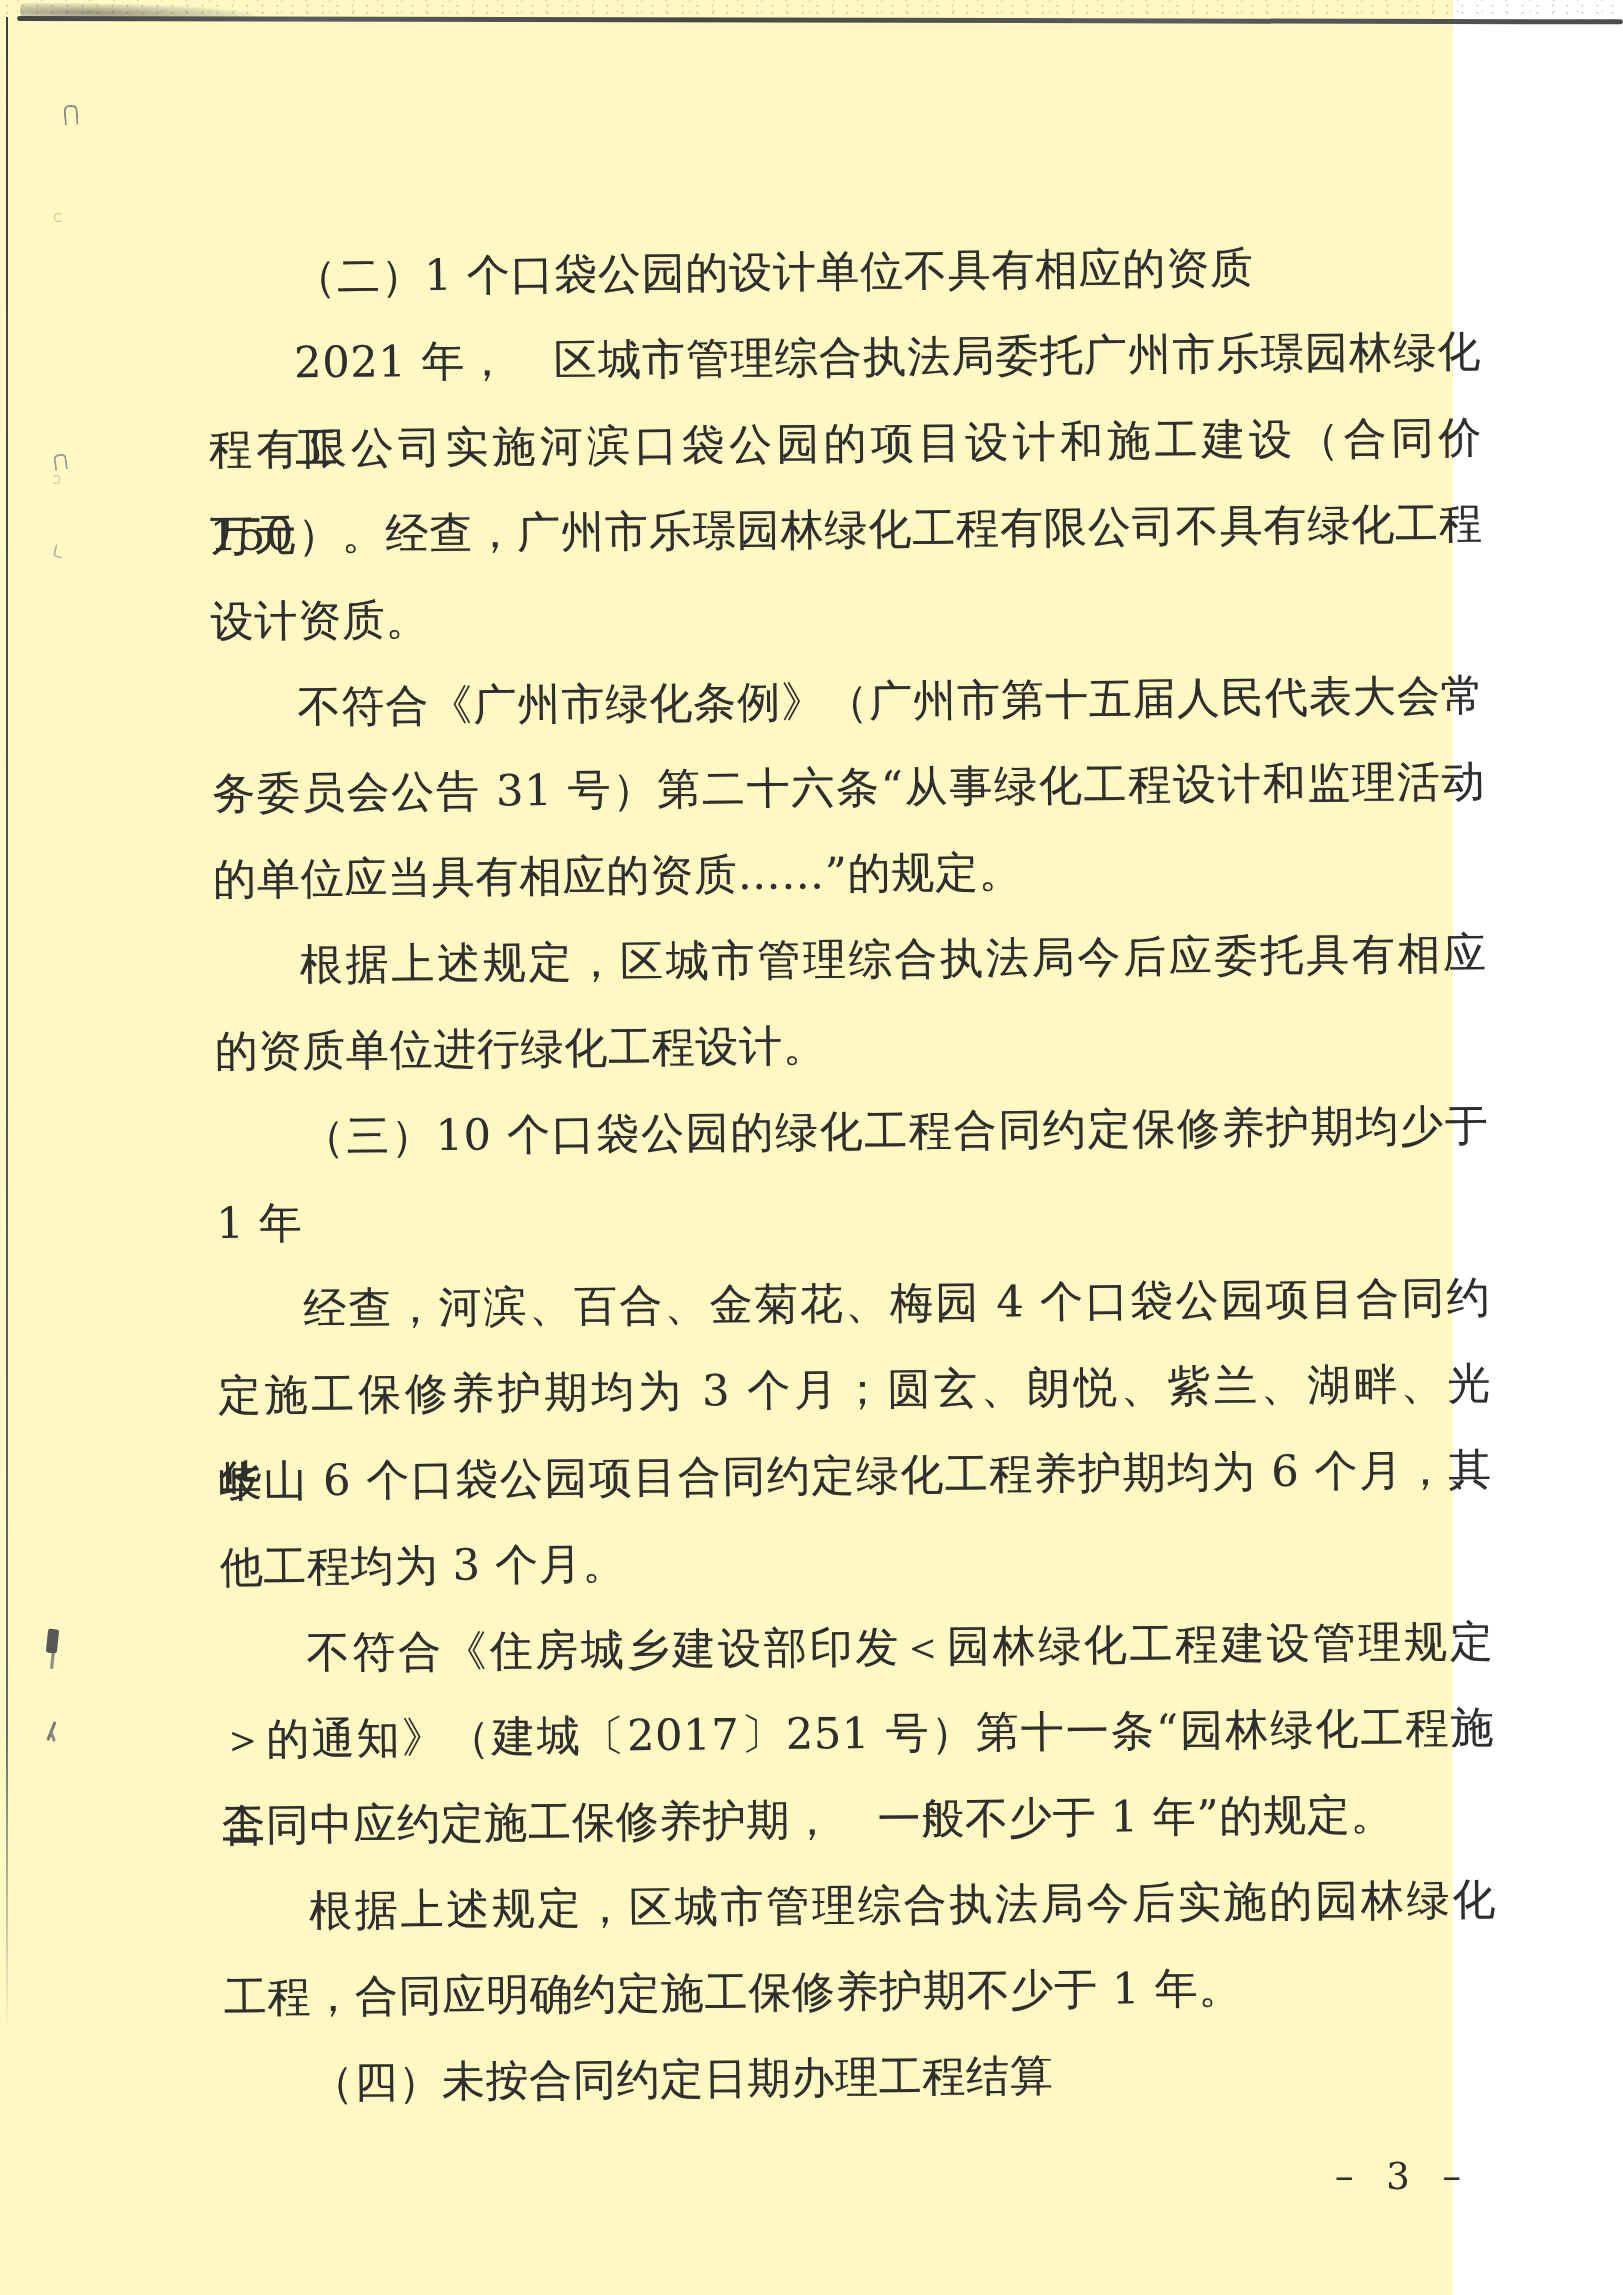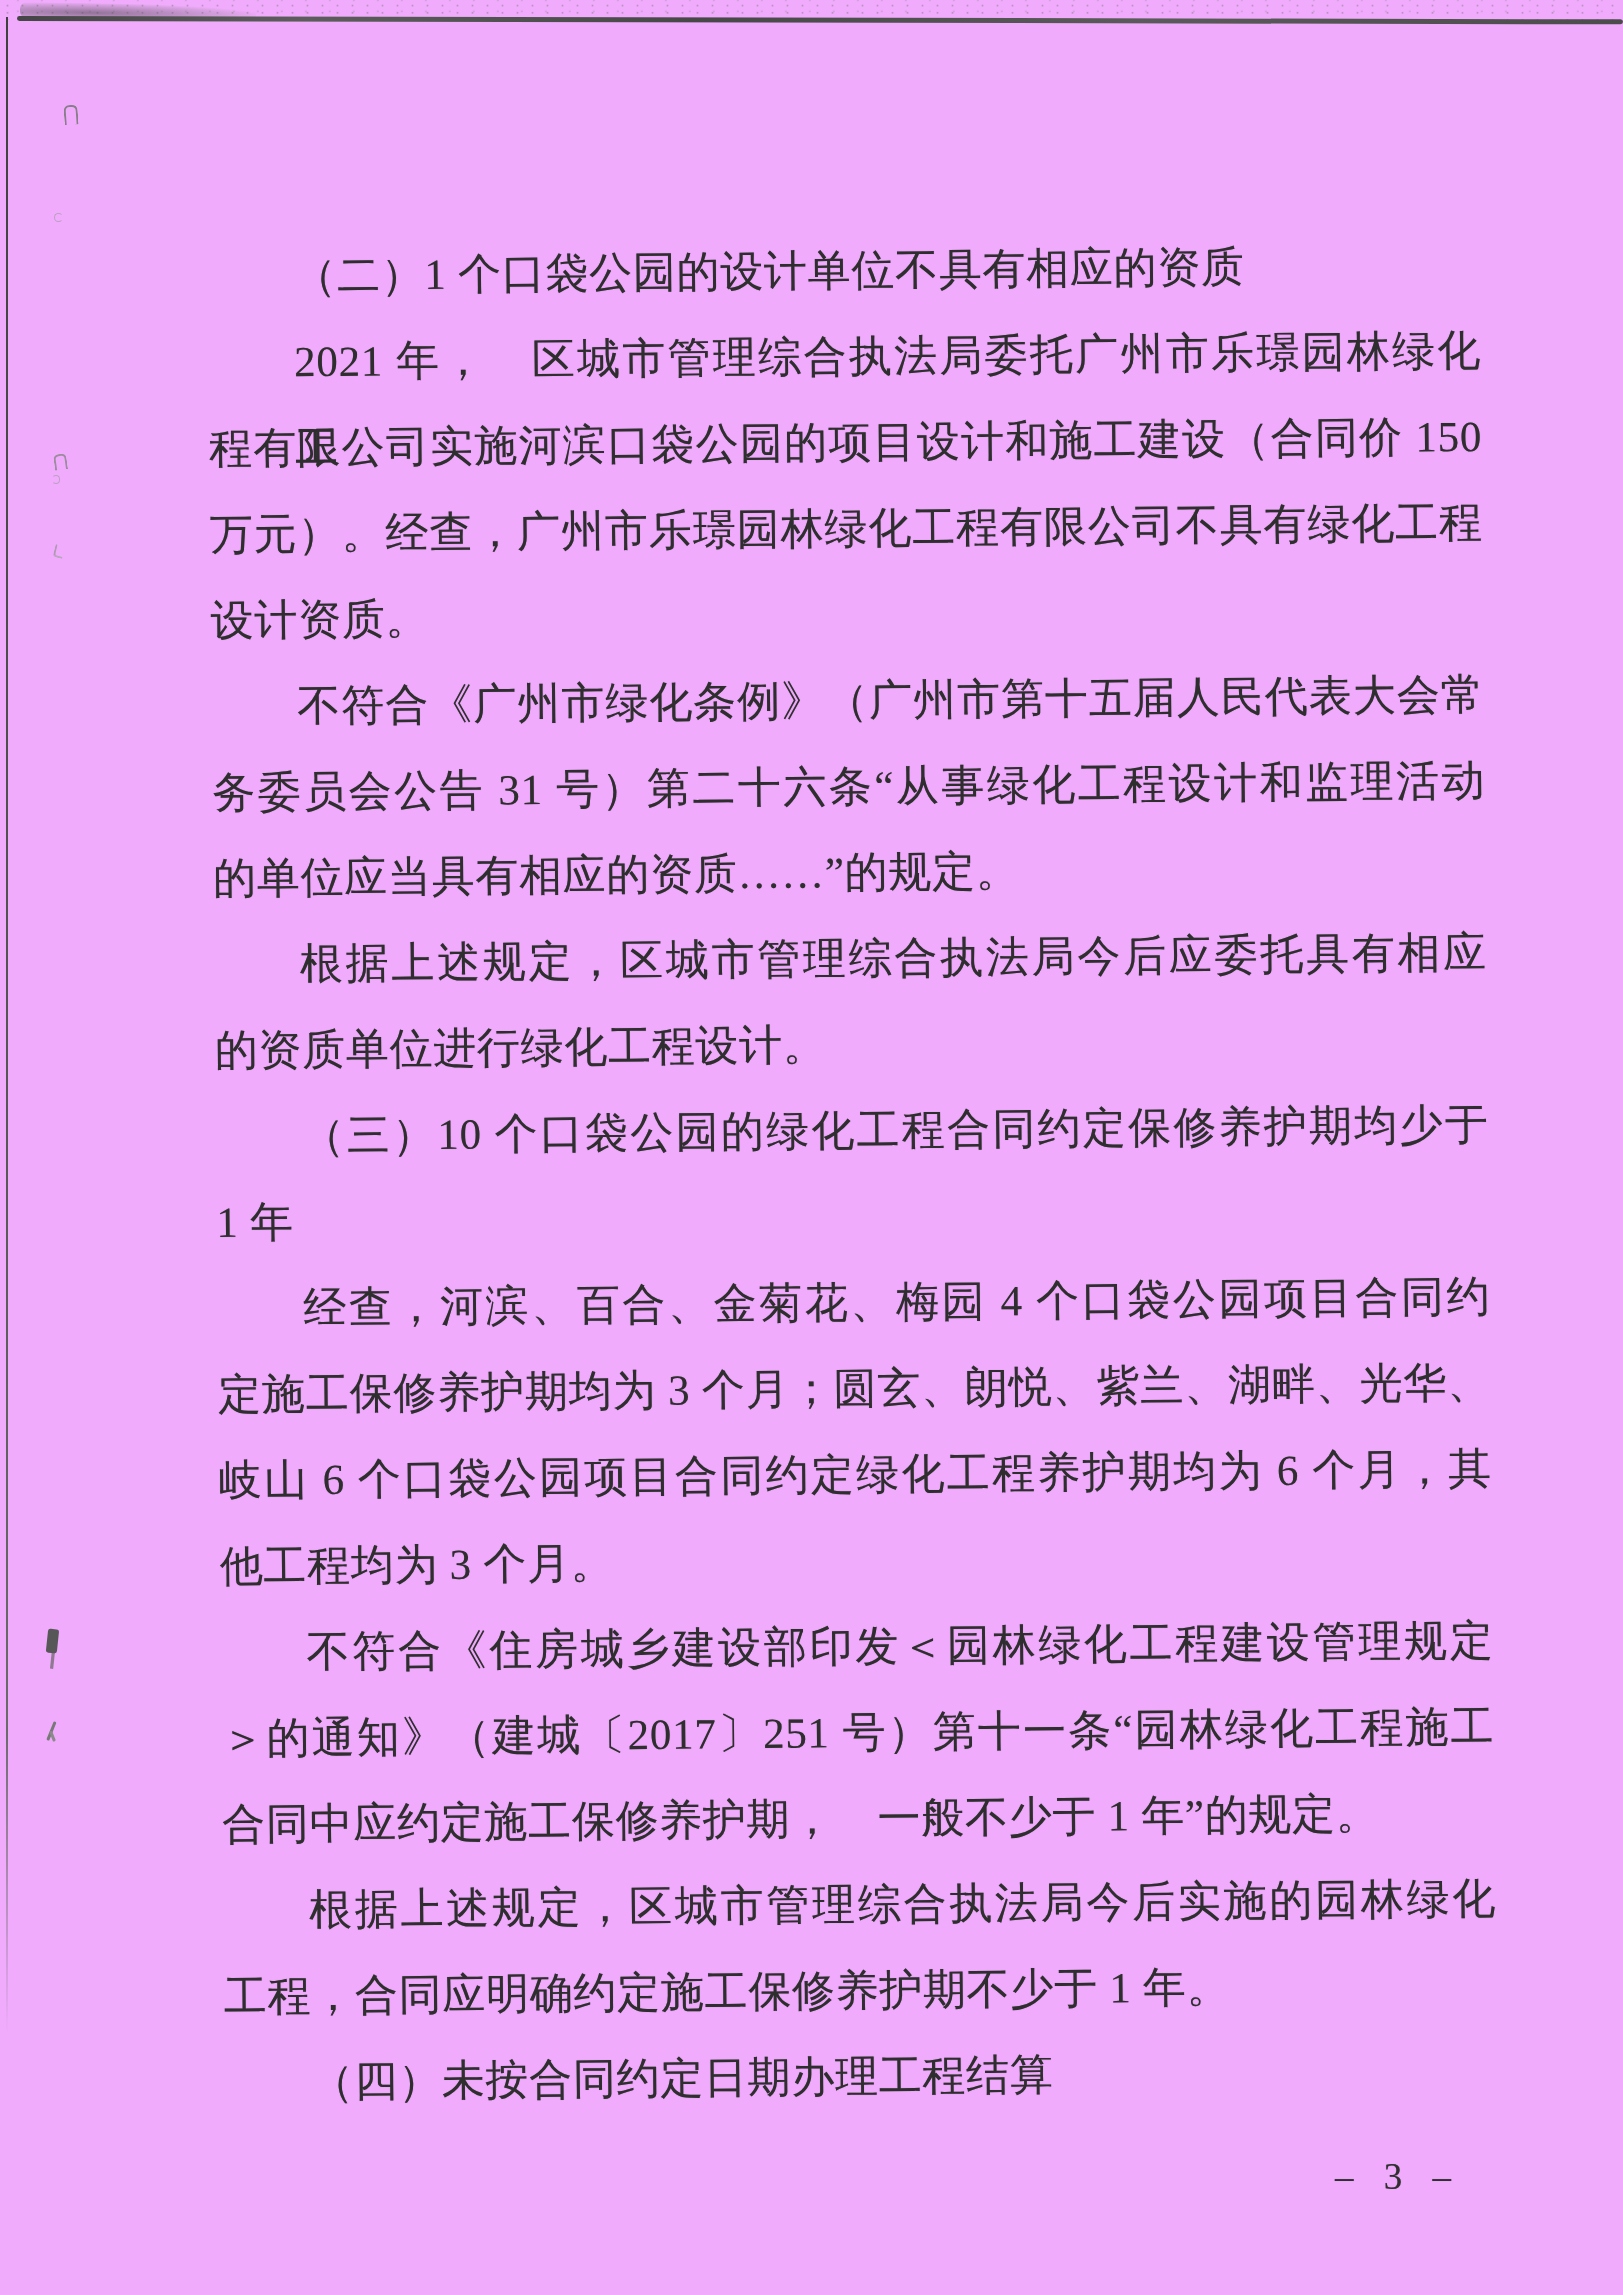--- a/index.html
+++ b/index.html
@@ -3,22 +3,22 @@
 <meta charset="utf-8">
 <style>
   html,body{margin:0;padding:0;}
   body{
     width:1623px;height:2295px;
     background:#ffffff;
     font-family:"DejaVu Serif","Liberation Serif",serif;
     overflow:hidden;
   }
   .page{
-    position:relative;width:1623px;height:2295px;
-    background:#f0abfc;color:#2d2d2d;font-family:Liberation Serif, serif;
+    position:relative;width:1453px;height:2295px;
+    background:#fef9c3;color:#2d2d2d;
   }
 
   
   .textblock{
     position:absolute;left:216px;top:228px;width:1273px;
     transform:rotate(-0.55deg);
     transform-origin:50% 50%;
   }
   .ln{
     height:86px;line-height:86px;

